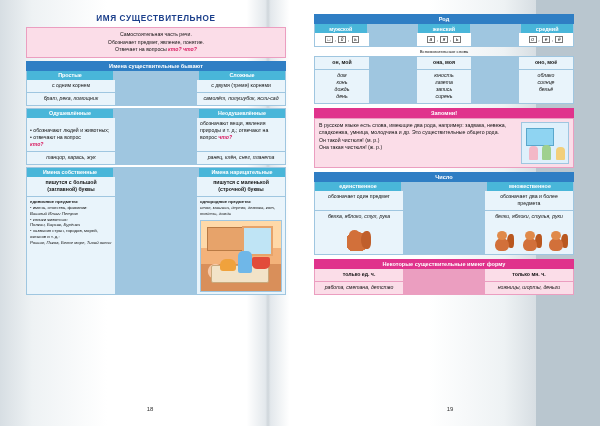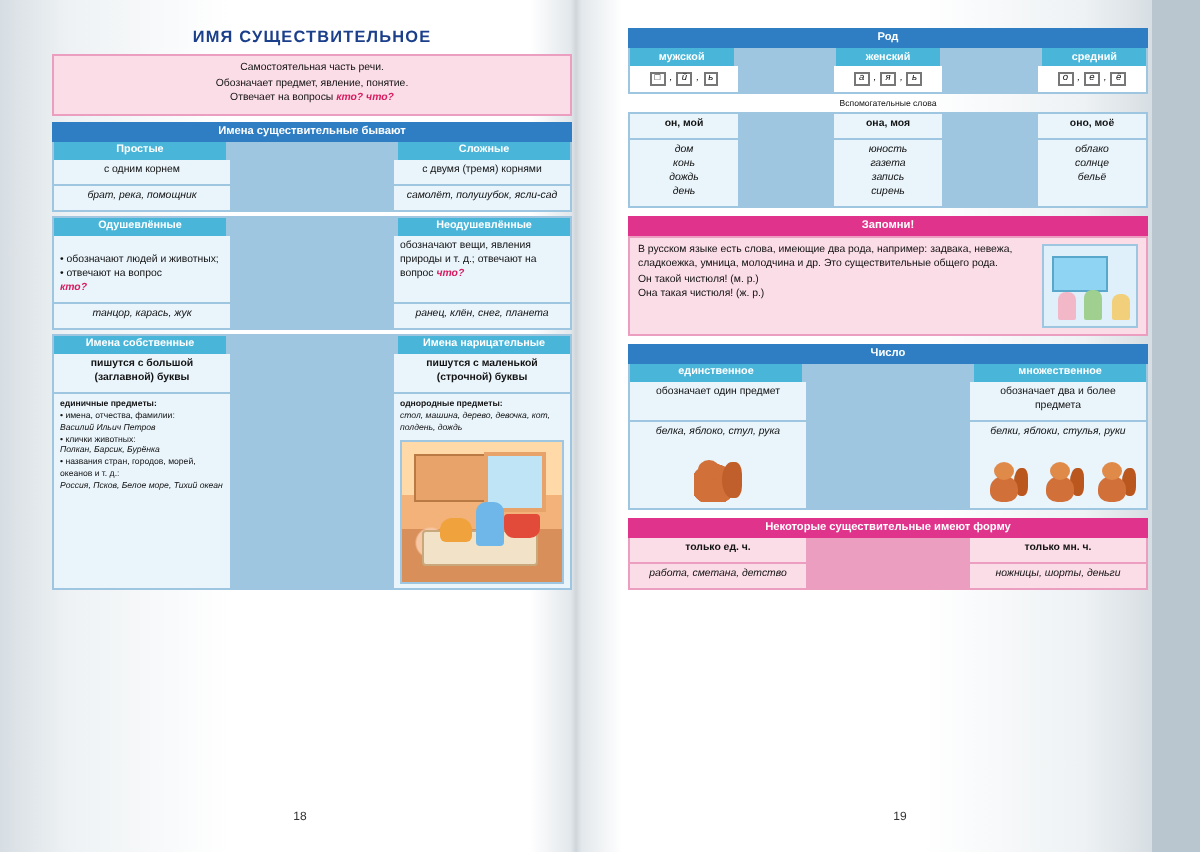--- a/index.html
+++ b/index.html
@@ -6,21 +6,20 @@
   body{
     width:600px;height:426px;overflow:hidden;
     background:#b9c6cf;
     font-family:"Liberation Sans", sans-serif;
     font-size:5.2px;
     color:#111;
   }
   .book{
     position:absolute;left:0;top:0;width:536px;height:426px;
     background:linear-gradient(to right,#d7dee3 0%,#eef2f4 6%,#ffffff 20%,#ffffff 46%,#e3e8ec 49.5%,#cfd6db 50%,#e3e8ec 50.5%,#ffffff 54%,#ffffff 80%,#eef2f4 94%,#d7dee3 100%);
-    padding-left:40px;
   }
   .page{position:absolute;top:0;height:426px;width:300px;}
   .page.left{left:0;}
   .page.right{left:300px;}
   .inner{position:absolute;top:14px;bottom:28px;left:18px;right:18px;}
   .page.left .inner{left:26px;right:14px;}
   .page.right .inner{left:14px;right:26px;}
 
   .pagenum{
     position:absolute;bottom:14px;width:100%;text-align:center;

